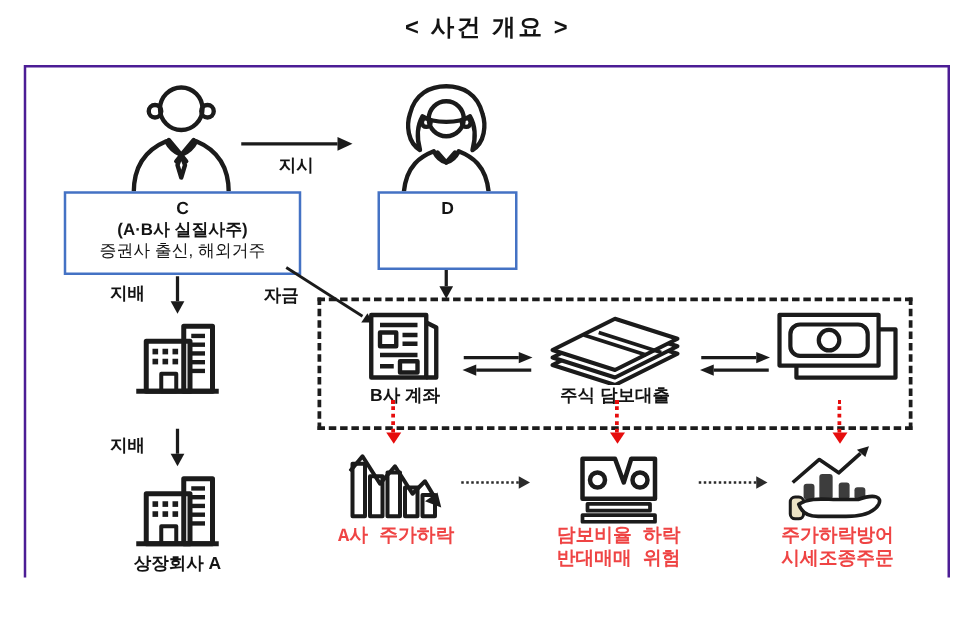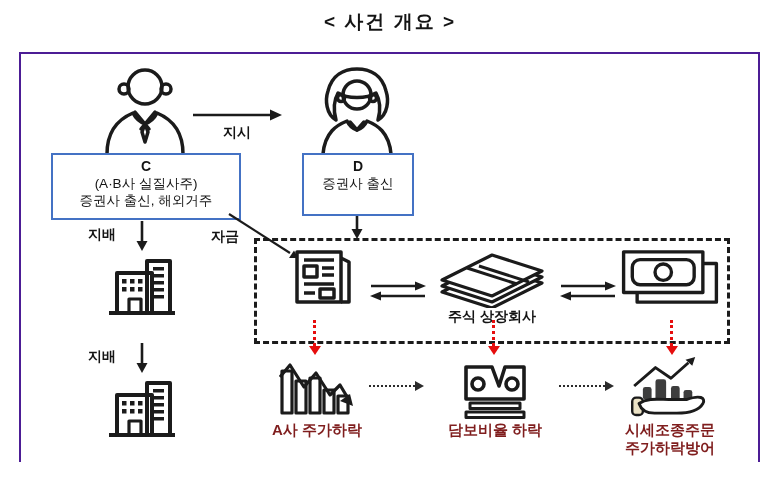--- a/index.html
+++ b/index.html
@@ -4,24 +4,24 @@
 <style>
   html,body{margin:0;padding:0;background:#fff;}
   body{width:780px;height:498px;font-family:"Liberation Sans","DejaVu Sans",sans-serif;color:#141414;}
   .stage{position:relative;width:780px;height:462px;background:#fff;overflow:hidden;}
   .title{position:absolute;top:9px;left:0;width:100%;text-align:center;font-size:19px;font-weight:bold;letter-spacing:2px;}
   .frame{position:absolute;left:19px;top:52px;width:737px;height:426px;border:2px solid #4c1d95;background:#fff;}
   .abs{position:absolute;}
   svg{display:block;}
   .blue-box{position:absolute;border:2.5px solid #4472c4;background:#fff;text-align:center;padding-top:3px;line-height:17px;z-index:3;}
   .blue-box .nm{display:block;font-weight:bold;font-size:14px;}
-  .blue-box .rl{display:block;font-weight:normal;font-size:13.5px;}
+  .blue-box .rl{display:block;font-weight:bold;font-size:13.5px;}
   .blue-box .nt{display:block;font-size:13.5px;}
   .lbl{position:absolute;font-weight:bold;font-size:14px;text-align:center;white-space:nowrap;}
-  .red-lbl{position:absolute;color:#7f1d1d;font-weight:bold;font-size:15px;text-align:center;line-height:17.5px;white-space:nowrap;}
+  .red-lbl{position:absolute;color:#ef4444;font-weight:bold;font-size:15px;text-align:center;line-height:17.5px;white-space:nowrap;font-family:Liberation Mono, monospace;}
   .dashed-box{position:absolute;left:233px;top:184px;width:470px;height:100px;border:3px dashed #1c1c1c;z-index:1;}
   .dot-arrow{position:absolute;height:0;border-top:2.5px dotted #2b2b2b;}
   .dot-arrow:after{content:"";position:absolute;right:-9px;top:-6px;border-left:9px solid #2b2b2b;border-top:5px solid transparent;border-bottom:5px solid transparent;}
   .red-arrow{position:absolute;width:0;border-left:3px dotted #e60d0d;z-index:2;}
   .red-arrow:after{content:"";position:absolute;left:-7px;bottom:-9px;border-top:9px solid #e60d0d;border-left:6px solid transparent;border-right:6px solid transparent;}
 </style>
 </head>
 <body>
 
 <div class="stage">
@@ -59,21 +59,20 @@
       </g>
     </svg>
 
     <div class="blue-box" style="left:30px;top:99px;width:186px;height:60px;">
       <span class="nm">C</span>
       <span class="rl">(A·B사 실질사주)</span>
       <span class="nt">증권사 출신, 해외거주</span>
     </div>
     <div class="blue-box" style="left:281px;top:99px;width:108px;height:56px;">
       <span class="nm">D</span>
-      <span class="nt">증권사 출신</span>
     </div>
 
     <div class="lbl" style="left:58px;top:172px;width:46px;">지배</div>
     <svg class="abs" style="left:113px;top:166px;" width="16" height="32" viewBox="0 0 16 32">
       <line x1="8" y1="1" x2="8" y2="21" stroke="#1b1b1b" stroke-width="2.6"></line>
       <polygon points="2.5,21 13.5,21 8,31" fill="#1b1b1b"></polygon>
     </svg>
 
     <svg class="abs" style="left:85px;top:200px;" width="72" height="62" viewBox="0 0 72 62">
       <g fill="none" stroke="#1b1b1b" stroke-width="4" stroke-linejoin="round">
@@ -117,20 +116,21 @@
         <rect x="16" y="33" width="4.5" height="4.5"></rect>
           <rect x="24" y="33" width="4.5" height="4.5"></rect>
           <rect x="32" y="33" width="4.5" height="4.5"></rect>
         <rect x="47" y="13" width="11" height="3.5"></rect>
           <rect x="47" y="20" width="11" height="3.5"></rect>
           <rect x="47" y="27" width="11" height="3.5"></rect>
         <rect x="47" y="34" width="11" height="3.5"></rect>
           <rect x="47" y="41" width="11" height="3.5"></rect>
       </g>
     </svg>
+    <div class="lbl" style="left:53px;top:388px;width:136px;">상장회사 A</div>
 
     <div class="lbl" style="left:180px;top:174px;width:48px;">자금</div>
     <svg class="abs" style="left:205px;top:158px;z-index:4;" width="80" height="52" viewBox="0 0 80 52">
       <line x1="3" y1="2" x2="64" y2="41" stroke="#1b1b1b" stroke-width="2.2"></line>
       <polygon points="72,46 63,46 68,38.5" fill="#1b1b1b"></polygon>
     </svg>
 
     <svg class="abs" style="left:328px;top:154px;" width="16" height="32" viewBox="0 0 16 32">
       <line x1="8" y1="1" x2="8" y2="21" stroke="#1b1b1b" stroke-width="2.6"></line>
       <polygon points="2.5,21 13.5,21 8,31" fill="#1b1b1b"></polygon>
@@ -143,40 +143,41 @@
         <rect x="4" y="4" width="44" height="50"></rect>
         <path d="M48,10 L56,14 L56,54 L48,54"></path>
         <path d="M11,12 L41,12"></path>
         <rect x="11" y="18" width="13" height="11"></rect>
         <path d="M29,20 L41,20 M29,27 L41,27"></path>
         <path d="M11,36 L41,36"></path>
         <rect x="27" y="41" width="14" height="9"></rect>
         <path d="M11,45 L22,45"></path>
       </g>
     </svg>
+    <div class="lbl" style="left:248px;top:254px;width:110px;z-index:2;">B사 계좌</div>
 
     <svg class="abs" style="left:348px;top:226px;z-index:2;" width="58" height="22" viewBox="0 0 58 22">
       <line x1="2" y1="6" x2="46" y2="6" stroke="#1b1b1b" stroke-width="2.6"></line>
       <polygon points="46,1.5 57,6 46,10.5" fill="#1b1b1b"></polygon>
       <line x1="12" y1="16" x2="56" y2="16" stroke="#1b1b1b" stroke-width="2.6"></line>
       <polygon points="12,11.5 1,16 12,20.5" fill="#1b1b1b"></polygon>
     </svg>
 
     <svg class="abs" style="left:413px;top:196px;z-index:2;" width="116" height="58" viewBox="0 0 116 58">
       <g fill="#fff" stroke="#1b1b1b" stroke-width="3.2" stroke-linejoin="round">
         <path d="M8,42 L58,17 L108,33 L58,58 Z"></path>
         <path d="M8,36 L58,11 L108,27 L58,52 Z"></path>
         <path d="M8,30 L58,5 L108,21 L58,46 Z"></path>
       </g>
       <g fill="none" stroke="#1b1b1b" stroke-width="3">
         <path d="M33,18 L83,34"></path>
         <path d="M45,16 L95,32"></path>
       </g>
     </svg>
-    <div class="lbl" style="left:410px;top:254px;width:122px;z-index:2;">주식 상장회사</div>
+    <div class="lbl" style="left:410px;top:254px;width:122px;z-index:2;">주식 담보대출</div>
 
     <svg class="abs" style="left:538px;top:226px;z-index:2;" width="58" height="22" viewBox="0 0 58 22">
       <line x1="2" y1="6" x2="46" y2="6" stroke="#1b1b1b" stroke-width="2.6"></line>
       <polygon points="46,1.5 57,6 46,10.5" fill="#1b1b1b"></polygon>
       <line x1="12" y1="16" x2="56" y2="16" stroke="#1b1b1b" stroke-width="2.6"></line>
       <polygon points="12,11.5 1,16 12,20.5" fill="#1b1b1b"></polygon>
     </svg>
 
     <svg class="abs" style="left:598px;top:194px;z-index:2;" width="102" height="58" viewBox="0 0 104 60">
       <g fill="#fff" stroke="#1b1b1b" stroke-width="3.5" stroke-linejoin="round">
@@ -210,35 +211,36 @@
       <g fill="none" stroke="#1b1b1b" stroke-width="3.6" stroke-linejoin="round">
         <path d="M7,10 L33,10 L40,29 L46,10 L65,10 L65,42 L7,42 Z"></path>
         <circle cx="19" cy="27" r="6"></circle>
         <circle cx="53" cy="27" r="6"></circle>
         <rect x="11" y="46" width="50" height="5.5" stroke-width="3"></rect>
         <rect x="7" y="55" width="58" height="5.5" stroke-width="3"></rect>
       </g>
     </svg>
     <div class="red-lbl" style="left:406px;top:367px;width:136px;">
       <span style="display:block;">담보비율 하락</span>
+      <span style="display:block;">반대매매 위험</span>
     </div>
 
     <div class="dot-arrow" style="left:538px;top:331px;width:46px;"></div>
 
     <svg class="abs" style="left:609px;top:301px;" width="80" height="62" viewBox="0 0 82 64">
       <path d="M4,32 L26,13 L42,24 L60,8" fill="none" stroke="#1b1b1b" stroke-width="3" stroke-linejoin="round"></path>
       <polygon points="67,2 64,11 57,5" fill="#1b1b1b"></polygon>
       <g fill="#3d3d3d">
         <rect x="13" y="33" width="9" height="13" rx="2.5"></rect>
         <rect x="26" y="25" width="11" height="21" rx="2.5"></rect>
         <rect x="42" y="32" width="9" height="14" rx="2.5"></rect>
         <rect x="55" y="36" width="9" height="10" rx="2.5"></rect>
       </g>
       <rect x="2" y="44" width="11" height="18" rx="4" fill="#ece3c6" stroke="#1b1b1b" stroke-width="2.5"></rect>
       <path d="M9,50 C18,44 30,46 40,46 L58,46 C72,41 78,44 75,50 C71,57 60,60 48,60 L25,60 C16,60 11,56 9,50 Z" fill="#fff" stroke="#1b1b1b" stroke-width="3" stroke-linejoin="round"></path>
     </svg>
     <div class="red-lbl" style="left:583px;top:367px;width:132px;">
+      <span style="display:block;">주가하락방어</span>
       <span style="display:block;">시세조종주문</span>
-      <span style="display:block;">주가하락방어</span>
     </div>
 
   </div>
 </div>
 
 </body></html>

